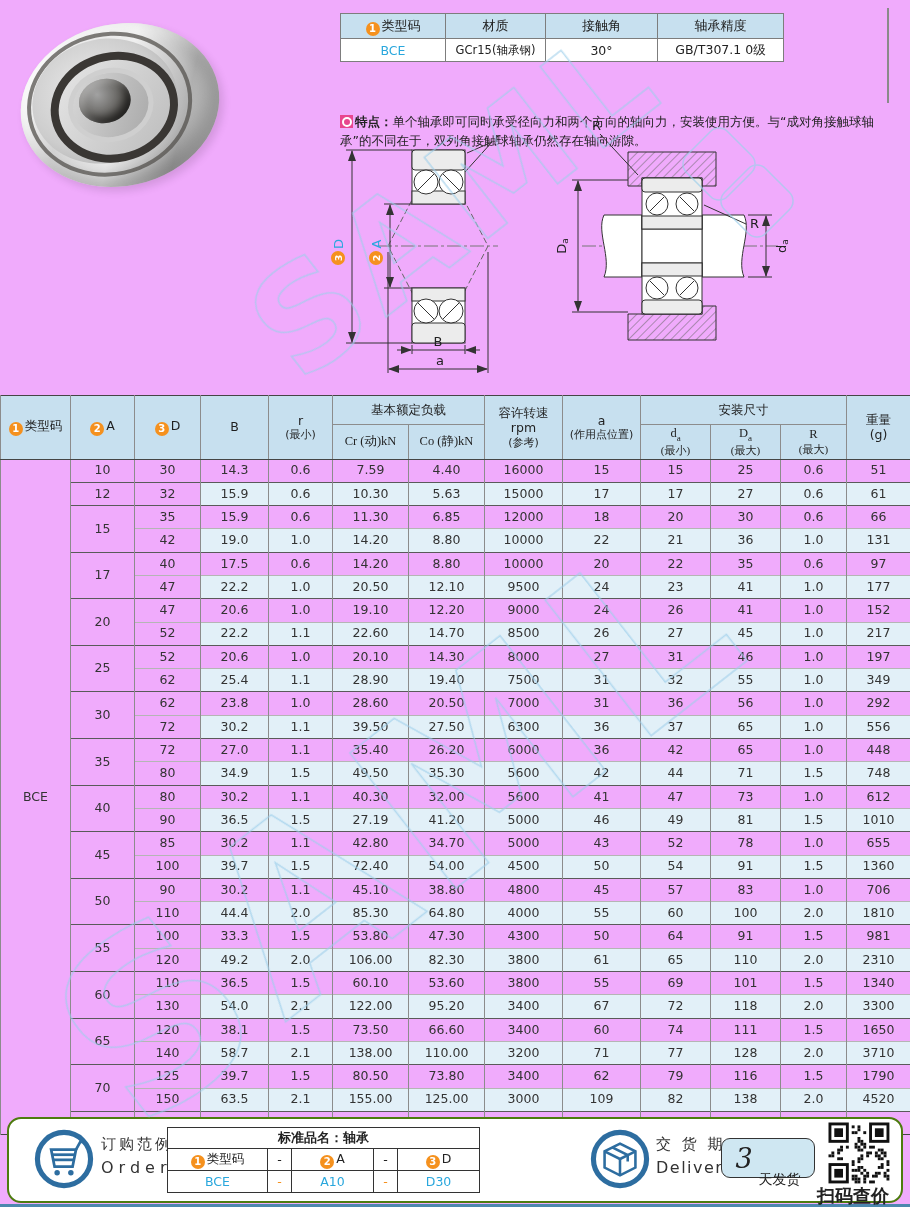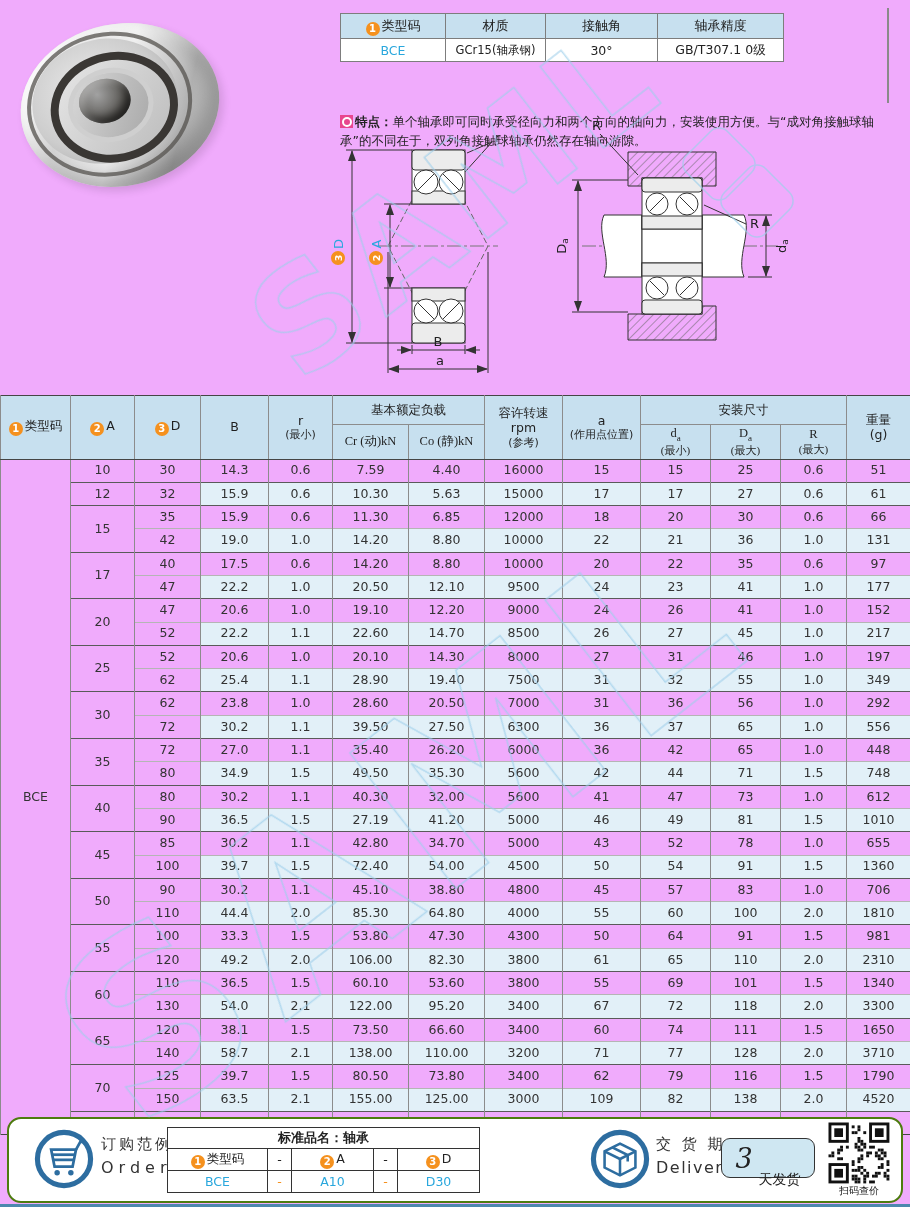--- a/index.html
+++ b/index.html
@@ -60,21 +60,21 @@
   .order-text div:first-child{font-size:15px;letter-spacing:3px;color:#333;}
   .order-text div:last-child{font-size:16px;letter-spacing:5px;color:#333;margin-top:4px;}
   table.order{border-collapse:collapse;table-layout:fixed;width:312px;border:1.5px solid #333;}
   table.order th{font-size:13px;font-weight:bold;height:20px;border:1px solid #333;padding:0;text-align:center;background:#fff;}
   table.order td{font-size:12.5px;height:21px;border:1px solid #333;padding:0;text-align:center;background:#fff;}
   table.order td.orange{color:#f5911e;}
   .dl-box{position:absolute;width:92px;height:38px;border:1.5px solid #333;border-radius:9px;background:#cfe7f2;
     display:flex;align-items:center;justify-content:center;gap:6px;}
   .dl-box .num{font-family:"DejaVu Serif","Liberation Serif",serif;font-style:italic;font-size:27px;color:#222;}
   .dl-box .unit{font-size:14px;color:#222;margin-top:44px;}
-  .qr-cap{font-size:10px;text-align:center;color:#222;}
+  .qr-cap{font-size:18px;text-align:left;color:#222;font-weight:bold;}
   .bottomline{position:absolute;left:0;bottom:0;width:910px;height:3px;background:#4c88ae;}
 </style>
 </head>
 <body>
 
 <div class="page">
 
   <div class="photo">
     <div class="p-rot">
       <div class="p-body"></div>

